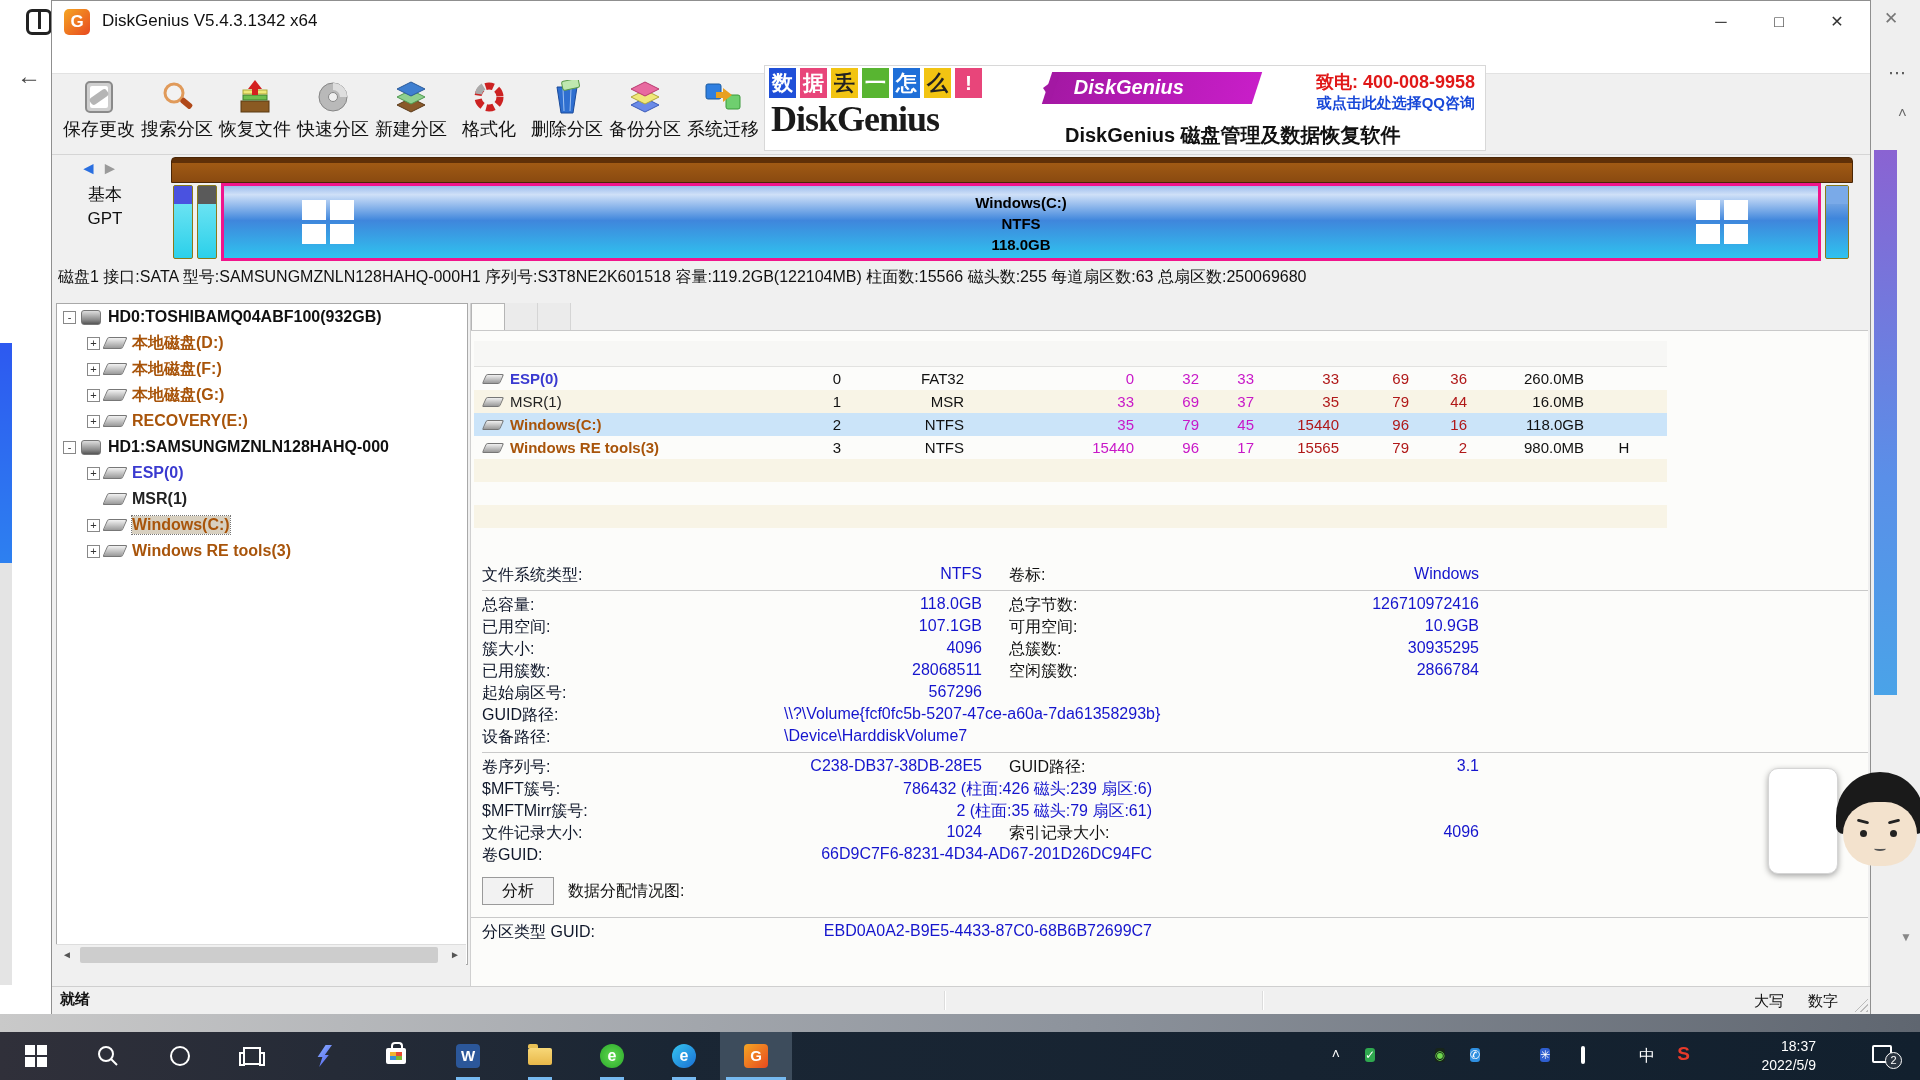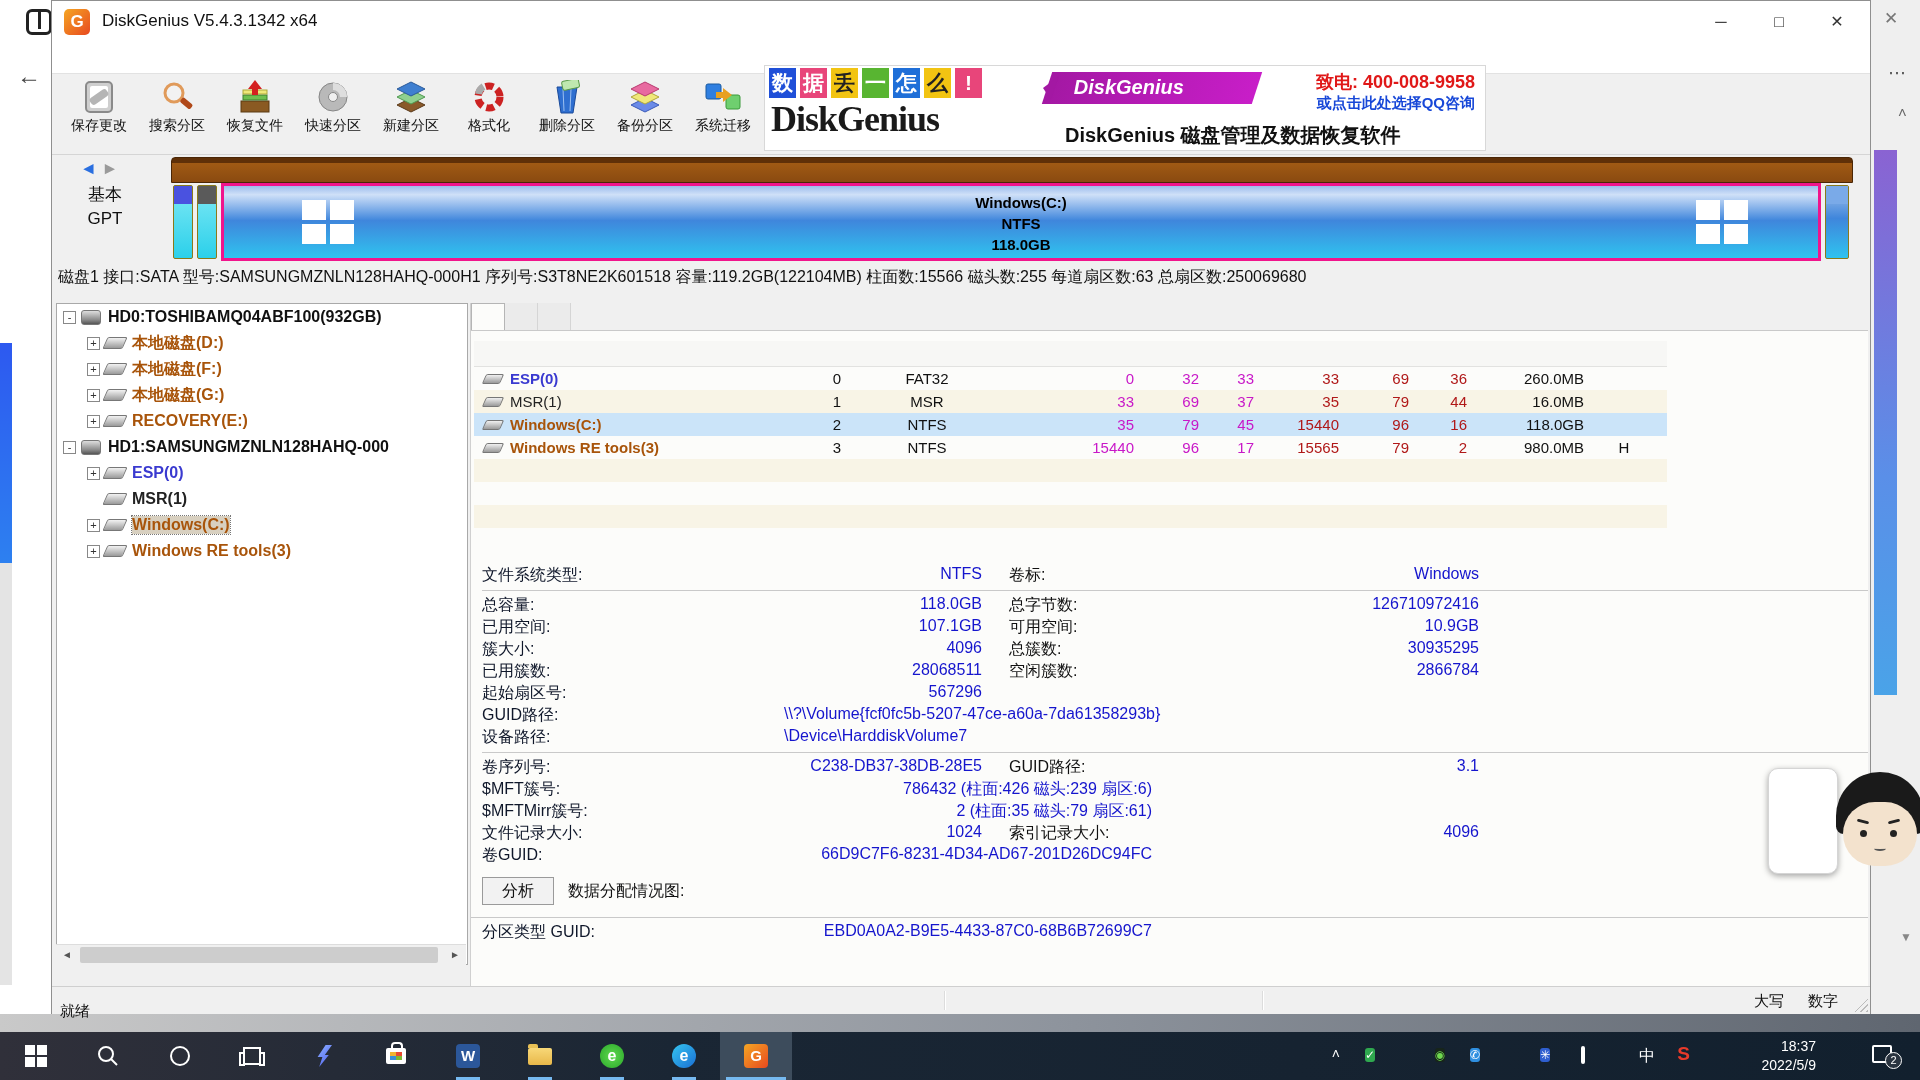--- a/index.html
+++ b/index.html
@@ -31,21 +31,21 @@
   #title-text { position:absolute; left:50px; top:10px; font-size:17px; color:#111; }
   .winctl { position:absolute; top:0; width:58px; height:42px; text-align:center; line-height:42px; font-size:16px; color:#333; }
   #btn-min{ right:120px; } #btn-max{ right:62px; } #btn-close{ right:4px; }
 
   #menubar { left:0; top:42px; width:100%; height:30px; background:#fff; display:flex; padding-left:10px; }
   .menu-item { padding:0 12px; font-size:15px; line-height:30px; color:#111; }
 
   #toolbar { left:0; top:72px; width:100%; height:82px; background:#f0f0f0; border-top:1px solid #e2e2e2; border-bottom:1px solid #d5d5d5; display:flex; padding-left:8px; }
   .tb-btn { width:78px; height:80px; text-align:center; padding-top:6px; }
   .tb-btn svg { display:block; margin:0 auto; }
-  .tb-label { font-size:14px; color:#111; margin-top:3px; }
+  .tb-label { font-size:18px; color:#111; margin-top:3px; }
 
   
   #banner { left:712px; top:64px; width:722px; height:86px; background:#fff; border:1px solid #d8d8d8; overflow:hidden; }
   .tile { position:absolute; top:2px; width:27px; height:30px; color:#fff; font-weight:bold; font-size:21px; text-align:center; line-height:30px; }
   #banner-brand { position:absolute; left:6px; top:32px; font-size:36px; font-weight:bold; color:#1a1a1a; font-family:"Liberation Serif",serif; letter-spacing:-1px; }
   #banner-ribbon { position:absolute; left:282px; top:6px; width:210px; height:32px; background:linear-gradient(90deg,#a318a3,#c81ec8); transform:skewX(-18deg); }
   #banner-ribbon:before { content:""; position:absolute; left:-16px; top:4px; border:12px solid transparent; border-right-color:#a318a3; }
   #banner-ribbon span { display:block; transform:skewX(18deg); color:#fff; font-weight:bold; font-size:20px; font-style:italic; padding:4px 0 0 26px; }
   #banner-phone { position:absolute; right:10px; top:4px; color:#e01818; font-size:18px; font-weight:bold; }
   #banner-qq { position:absolute; right:10px; top:28px; color:#1848d8; font-size:15px; font-weight:bold; }
@@ -98,21 +98,21 @@
   .tab { padding:0 16px; font-size:16px; line-height:27px; color:#111; border-right:1px solid #d5d5d5; background:#ebebeb; }
   .tab.active { background:#fcfcfa; border:1px solid #b5b5b5; border-bottom:none; }
 
   #ptable { margin-top:10px; }
   .trow { display:flex; height:23px; align-items:center; width:1193px; margin-left:3px; }
   .trow.header { height:26px; background:#f7f7f5; border-bottom:1px solid #e2e2e0; color:#111; }
   .trow.cream { background:#f8f4e6; }
   .trow.selected { background:#cbe4f9; }
   .cell { font-size:15px; color:#111; overflow:hidden; white-space:nowrap; flex:none; }
   .c0 { width:310px; padding-left:10px; display:flex; align-items:center; }
-  .c1 { width:106px; text-align:center; } .c2 { width:74px; text-align:center; } .c3 { width:88px; text-align:center; }
+  .c1 { width:106px; text-align:center; } .c2 { width:74px; text-align:right; } .c3 { width:88px; text-align:center; }
   .c4 { width:82px; text-align:right; } .c5 { width:65px; text-align:right; } .c6 { width:55px; text-align:right; }
   .c7 { width:85px; text-align:right; } .c8 { width:70px; text-align:right; } .c9 { width:58px; text-align:right; }
   .c10 { width:117px; text-align:right; } .c11 { width:80px; text-align:center; }
   .trow:not(.header) .c4, .trow:not(.header) .c5, .trow:not(.header) .c6 { color:#c818c8; }
   .trow:not(.header) .c7, .trow:not(.header) .c8, .trow:not(.header) .c9 { color:#b01818; }
   .c0 .picon { width:18px; height:10px; background:linear-gradient(#f0f0f0,#9a9a9a); border:1px solid #777; border-radius:2px; transform:skewX(-24deg); margin-right:8px; flex:none;}
   .pname { font-weight:bold; font-size:15px; }
   .pname.blue { color:#3a3ad0; } .pname.dark { color:#222; font-weight:normal;} .pname.brown { color:#a8540a; }
 
   
@@ -127,21 +127,21 @@
   .drow.widev .dv1 { width:500px; text-align:right; }
   .drow.septop { border-top:1px solid #c9c9c9; padding-top:4px; height:27px; margin-top:3px;}
   #analyze-row { margin:10px 0 0 11px; display:flex; align-items:center; }
   #analyze-btn { width:72px; height:28px; background:#f2f2f2; border:1px solid #9a9a9a; font-size:16px; color:#111; text-align:center; line-height:26px; }
   #alloc-label { font-size:16px; color:#111; margin-left:14px; }
   #footer-sep { border-top:1px solid #c9c9c9; margin-top:12px; }
   #footer-row { margin-left:11px; margin-top:4px; }
 
   
   #statusbar { left:0; top:985px; width:100%; height:28px; background:#f0f0f0; border-top:1px solid #cfcfcf; font-size:15px; color:#111; }
-  #st-ready { position:absolute; left:8px; top:15px; }
+  #st-ready { position:absolute; left:8px; top:3px;font-weight:bold; }
   .st-notch { position:absolute; top:4px; width:2px; height:19px; border-left:1px solid #dcdcdc; border-right:1px solid #fff; }
   #st-caps { position:absolute; right:86px; top:5px; } #st-num { position:absolute; right:32px; top:5px; }
   #st-grip { position:absolute; right:2px; bottom:2px; width:14px; height:14px;
     background:linear-gradient(135deg,transparent 50%,#bbb 50%,#bbb 55%,transparent 55%,transparent 70%,#bbb 70%,#bbb 75%,transparent 75%,transparent 90%,#bbb 90%); }
 
   
   #taskbar { left:0; top:1032px; width:1920px; height:48px; background:linear-gradient(90deg,#30303a,#1a2634 35%,#12202e); color:#fff; }
   .tk { position:absolute; top:0; width:72px; height:48px; display:flex; align-items:center; justify-content:center; }
   .tk .runbar { position:absolute; bottom:0; left:24px; width:24px; height:3px; background:#76b9f0; }
   .tk.active-app { background:#3d4c5c; }

